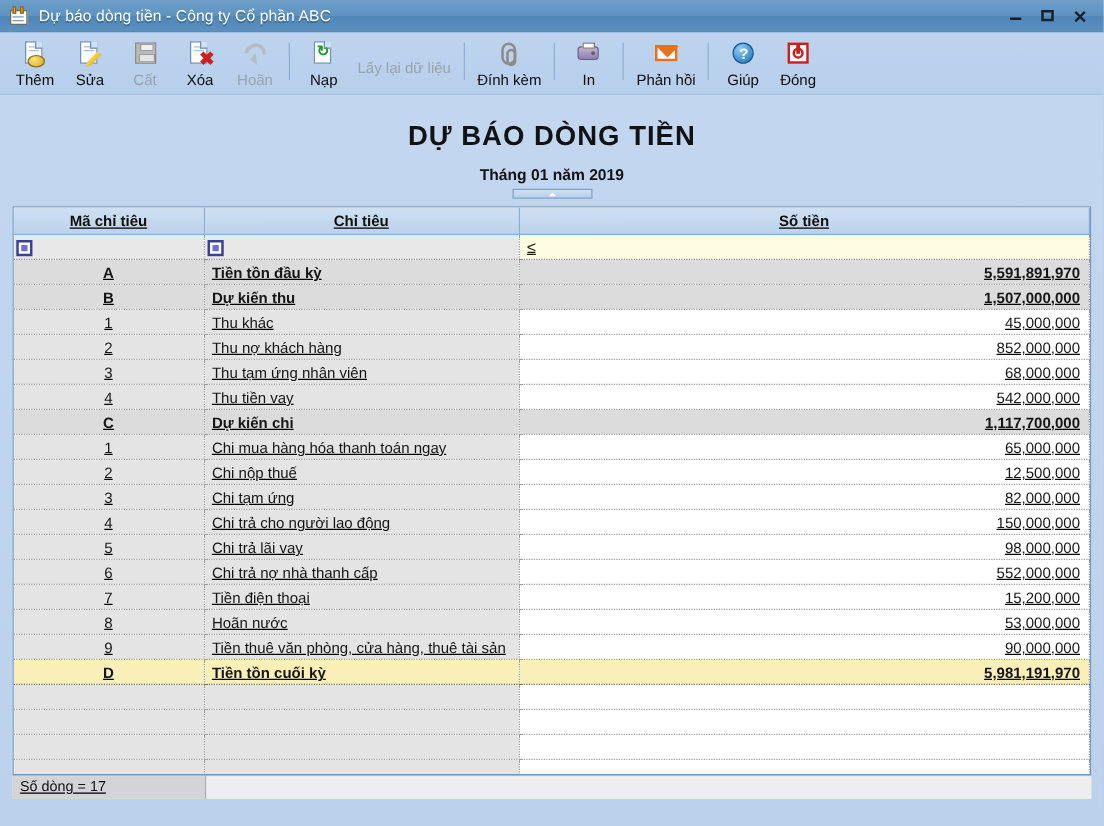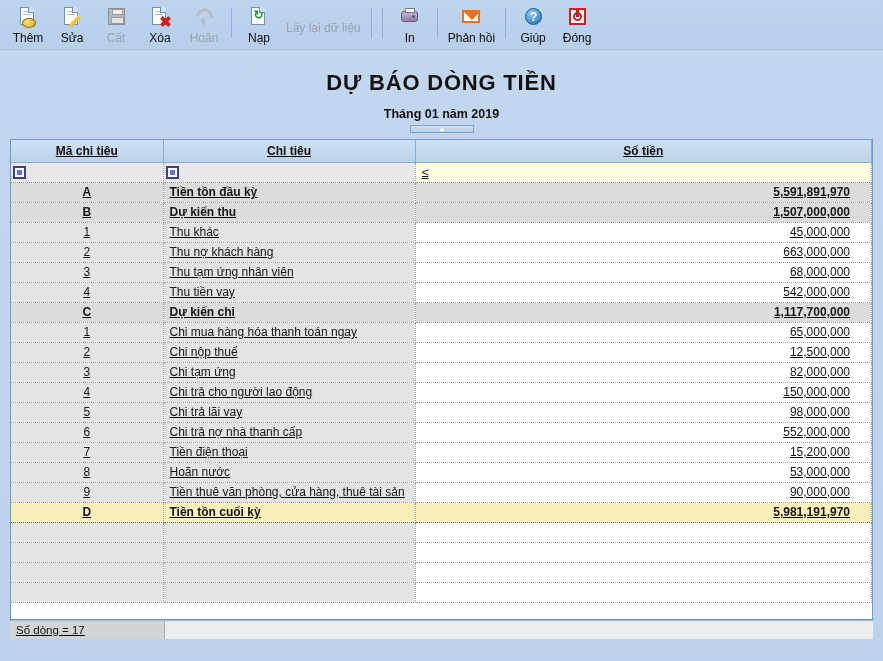--- a/index.html
+++ b/index.html
@@ -343,21 +343,21 @@
     padding: 0 6px;
     border-right: 1px dotted #9e9e9e;
     border-bottom: 1px dotted #9e9e9e;
     font-size: 12px;
     color: #151515;
     white-space: nowrap;
     overflow: hidden;
   }
   tbody tr td.c-code { text-align: center; background: #e4e4e4; }
   tbody tr td.c-name { text-align: left;   background: #e4e4e4; }
-  tbody tr td.c-amt  { text-align: right;  background: #ffffff; padding-right: 21px; }
+  tbody tr td.c-amt  { text-align: right;  background: #ffffff; padding-right: 7px; }
 
   tbody tr.group td.c-code,
   tbody tr.group td.c-name { background: #dcdcdc; font-weight: bold; }
   tbody tr.group td.c-amt { background: #dcdcdc; font-weight: bold; }
 
   tbody tr.total td { background: #faeeb9; font-weight: bold; border-bottom: 1px dotted #6f6f4a; border-top: 1px dotted #6f6f4a;}
   tbody tr.empty td.c-code,
   tbody tr.empty td.c-name { background: #e4e4e4; }
   tbody tr.empty td.c-amt { background: #ffffff; }
 
@@ -381,20 +381,41 @@
     padding-left: 6px;
   }
   .status-rest { flex: 1 1 auto; background: #eeeeee; }
   .bottom-strip { height: 14px; background: #bcd2ec; flex: 0 0 auto; }
 </style>
 </head>
 <body>
 
 <div class="window">
 
+  <div class="titlebar">
+    <span class="title-icon">
+      <span class="pad"></span>
+      <span class="clip1"></span>
+      <span class="clip2"></span>
+      <span class="line" style="top:8px"></span>
+      <span class="line" style="top:11px"></span>
+    </span>
+    <span class="title-text">Dự báo dòng tiền - Công ty Cổ phần ABC</span>
+    <div class="title-buttons">
+      <div class="tb">
+          <span class="min-glyph"></span>
+        </div>
+      <div class="tb">
+          <span class="max-glyph"></span>
+        </div>
+      <div class="tb">
+          <span class="close-glyph">✕</span>
+        </div>
+    </div>
+  </div>
 
   <div class="toolbar">
 
     <div class="tbtn">
       <span class="ico">
         <span class="doc">
             <span class="ln" style="top:3px"></span>
             <span class="ln" style="top:6px"></span>
           </span>
         <span class="badge-yellow"></span>
@@ -450,20 +471,26 @@
       </span>
       <span class="lbl">Nạp</span>
     </div>
 
     <div class="tbtn wide disabled" style="padding-top:14px;">
       <span class="lbl">Lấy lại dữ liệu</span>
     </div>
 
     <div class="sep"></div>
 
+    <div class="tbtn">
+      <span class="ico">
+        <span class="clip-ico"></span>
+      </span>
+      <span class="lbl">Đính kèm</span>
+    </div>
 
     <div class="sep"></div>
 
     <div class="tbtn">
       <span class="ico">
         <span class="printer">
             <span class="ppr"></span>
             <span class="dot"></span>
           </span>
       </span>
@@ -542,21 +569,21 @@
               <td class="c-amt">1,507,000,000</td>
             </tr>
             <tr class="">
               <td class="c-code">1</td>
               <td class="c-name">Thu khác</td>
               <td class="c-amt">45,000,000</td>
             </tr>
             <tr class="">
               <td class="c-code">2</td>
               <td class="c-name">Thu nợ khách hàng</td>
-              <td class="c-amt">663,000,000</td>
+              <td class="c-amt">852,000,000</td>
             </tr>
             <tr class="">
               <td class="c-code">3</td>
               <td class="c-name">Thu tạm ứng nhân viên</td>
               <td class="c-amt">68,000,000</td>
             </tr>
             <tr class="">
               <td class="c-code">4</td>
               <td class="c-name">Thu tiền vay</td>
               <td class="c-amt">542,000,000</td>

